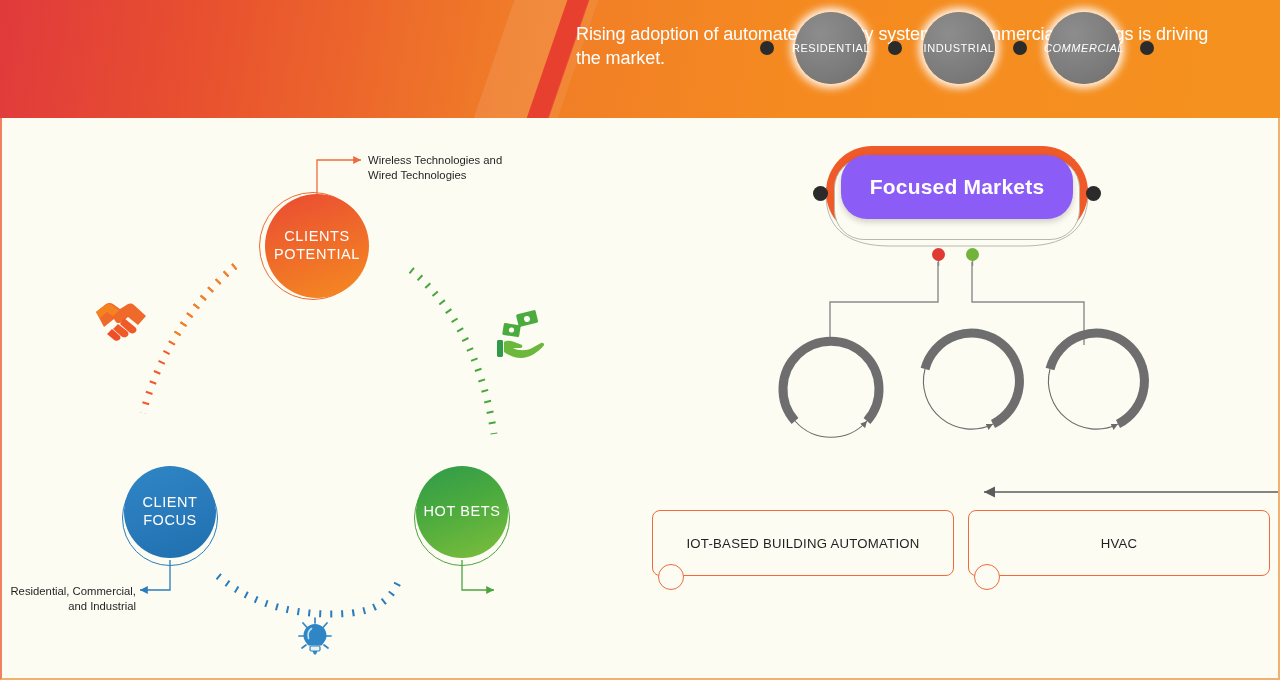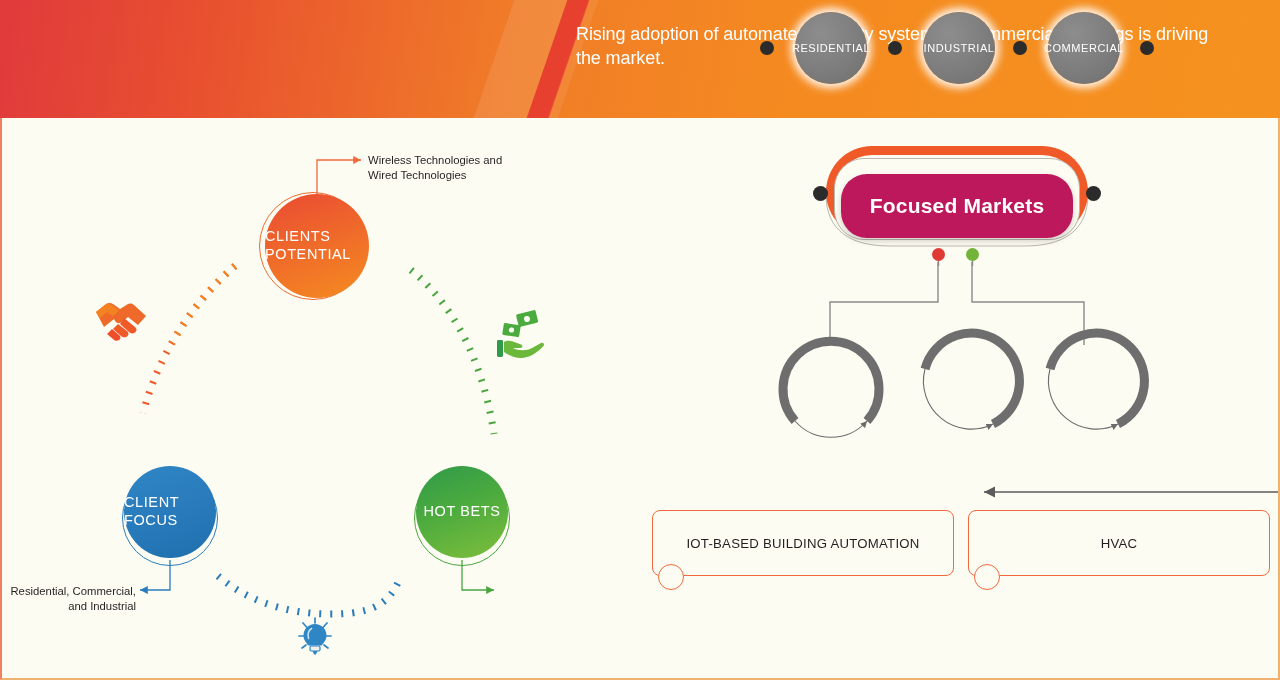--- a/index.html
+++ b/index.html
@@ -49,21 +49,21 @@
     border-bottom:2px solid #f0b070;
     background:#fdfcf2;
   }
 
   svg.layer{position:absolute;left:0;top:0;width:1280px;height:680px;pointer-events:none;}
 
   
   .node{
     position:absolute;border-radius:50%;
     display:flex;align-items:center;justify-content:center;
-    text-align:left;color:#fff;
+    text-align:center;color:#fff;
     font-size:14.5px;line-height:1.22;letter-spacing:0.6px;
   }
   .node .lbl{position:relative;z-index:3;}
   .node-ring{
     position:absolute;border-radius:50%;border:1.4px solid;
     box-sizing:border-box;z-index:1;
   }
 
   #n-clients{left:265px;top:194px;width:104px;height:104px;
     background:linear-gradient(160deg,#ea4a33 0%, #ef6a2a 48%, #f58b20 100%);z-index:2;}
@@ -92,22 +92,22 @@
     position:absolute;left:14px;top:0;width:262px;height:92px;
     box-sizing:border-box;border:9px solid #ef5a28;border-radius:46px;
     border-bottom-color:transparent;
   }
   .fm-shadowbox{
     position:absolute;left:22px;top:12px;width:246px;height:82px;
     box-sizing:border-box;border:1px solid #b9b7ae;border-radius:30px;
     background:#fdfcf2;
   }
   .fm-box{
-    position:absolute;left:29px;top:28px;width:232px;height:64px;
-    background:#be185d;border-radius:26px;
+    position:absolute;left:29px;top:9px;width:232px;height:64px;
+    background:#8b5cf6;border-radius:26px;
     display:flex;align-items:center;justify-content:center;
     color:#fff;font-size:21px;font-weight:bold;letter-spacing:0.2px;
     box-shadow:0 3px 6px rgba(0,0,0,0.18);
   }
   .fm-dot{position:absolute;width:15px;height:15px;border-radius:50%;background:#2b2b2b;top:40px;}
   #fm-dot-l{left:1px;}
   #fm-dot-r{left:274px;}
 
   .sig-dot{position:absolute;width:13px;height:13px;border-radius:50%;top:248px;}
   #sig-red{left:932px;background:#e03a35;}
@@ -116,21 +116,21 @@
   
   .disc{position:absolute;width:96px;height:96px;}
   .disc-core{
     position:absolute;left:12px;top:12px;width:72px;height:72px;border-radius:50%;
     background:radial-gradient(circle at 36% 30%, #8d8d8d 0%, #7d7d7d 55%, #6e6e6e 100%);
     display:flex;align-items:center;justify-content:center;
     color:#fff;font-size:11px;letter-spacing:0.55px;
     box-shadow:0 0 9px 4px rgba(255,255,255,0.95);
   }
   .disc-ldot{position:absolute;width:14px;height:14px;border-radius:50%;background:#2b2b2b;top:41px;}
-  #d1{left:783px;} #d2{left:911px;} #d3{left:1036px;}
+  #d1{left:783px;} #d2{left:911px;} #d3{left:1036px;font-style:italic;}
   #dot-a{left:760px;} #dot-b{left:888px;} #dot-c{left:1013px;} #dot-d{left:1140px;}
 
   
   .fmo-title{
     position:absolute;left:649px;top:481px;
     font-size:19.5px;color:#4f4f4f;letter-spacing:0.35px;
   }
   .fbox{
     position:absolute;top:510px;height:66px;box-sizing:border-box;
     border:1.4px solid #ef6a3c;border-radius:8px;background:#fdfcf2;

